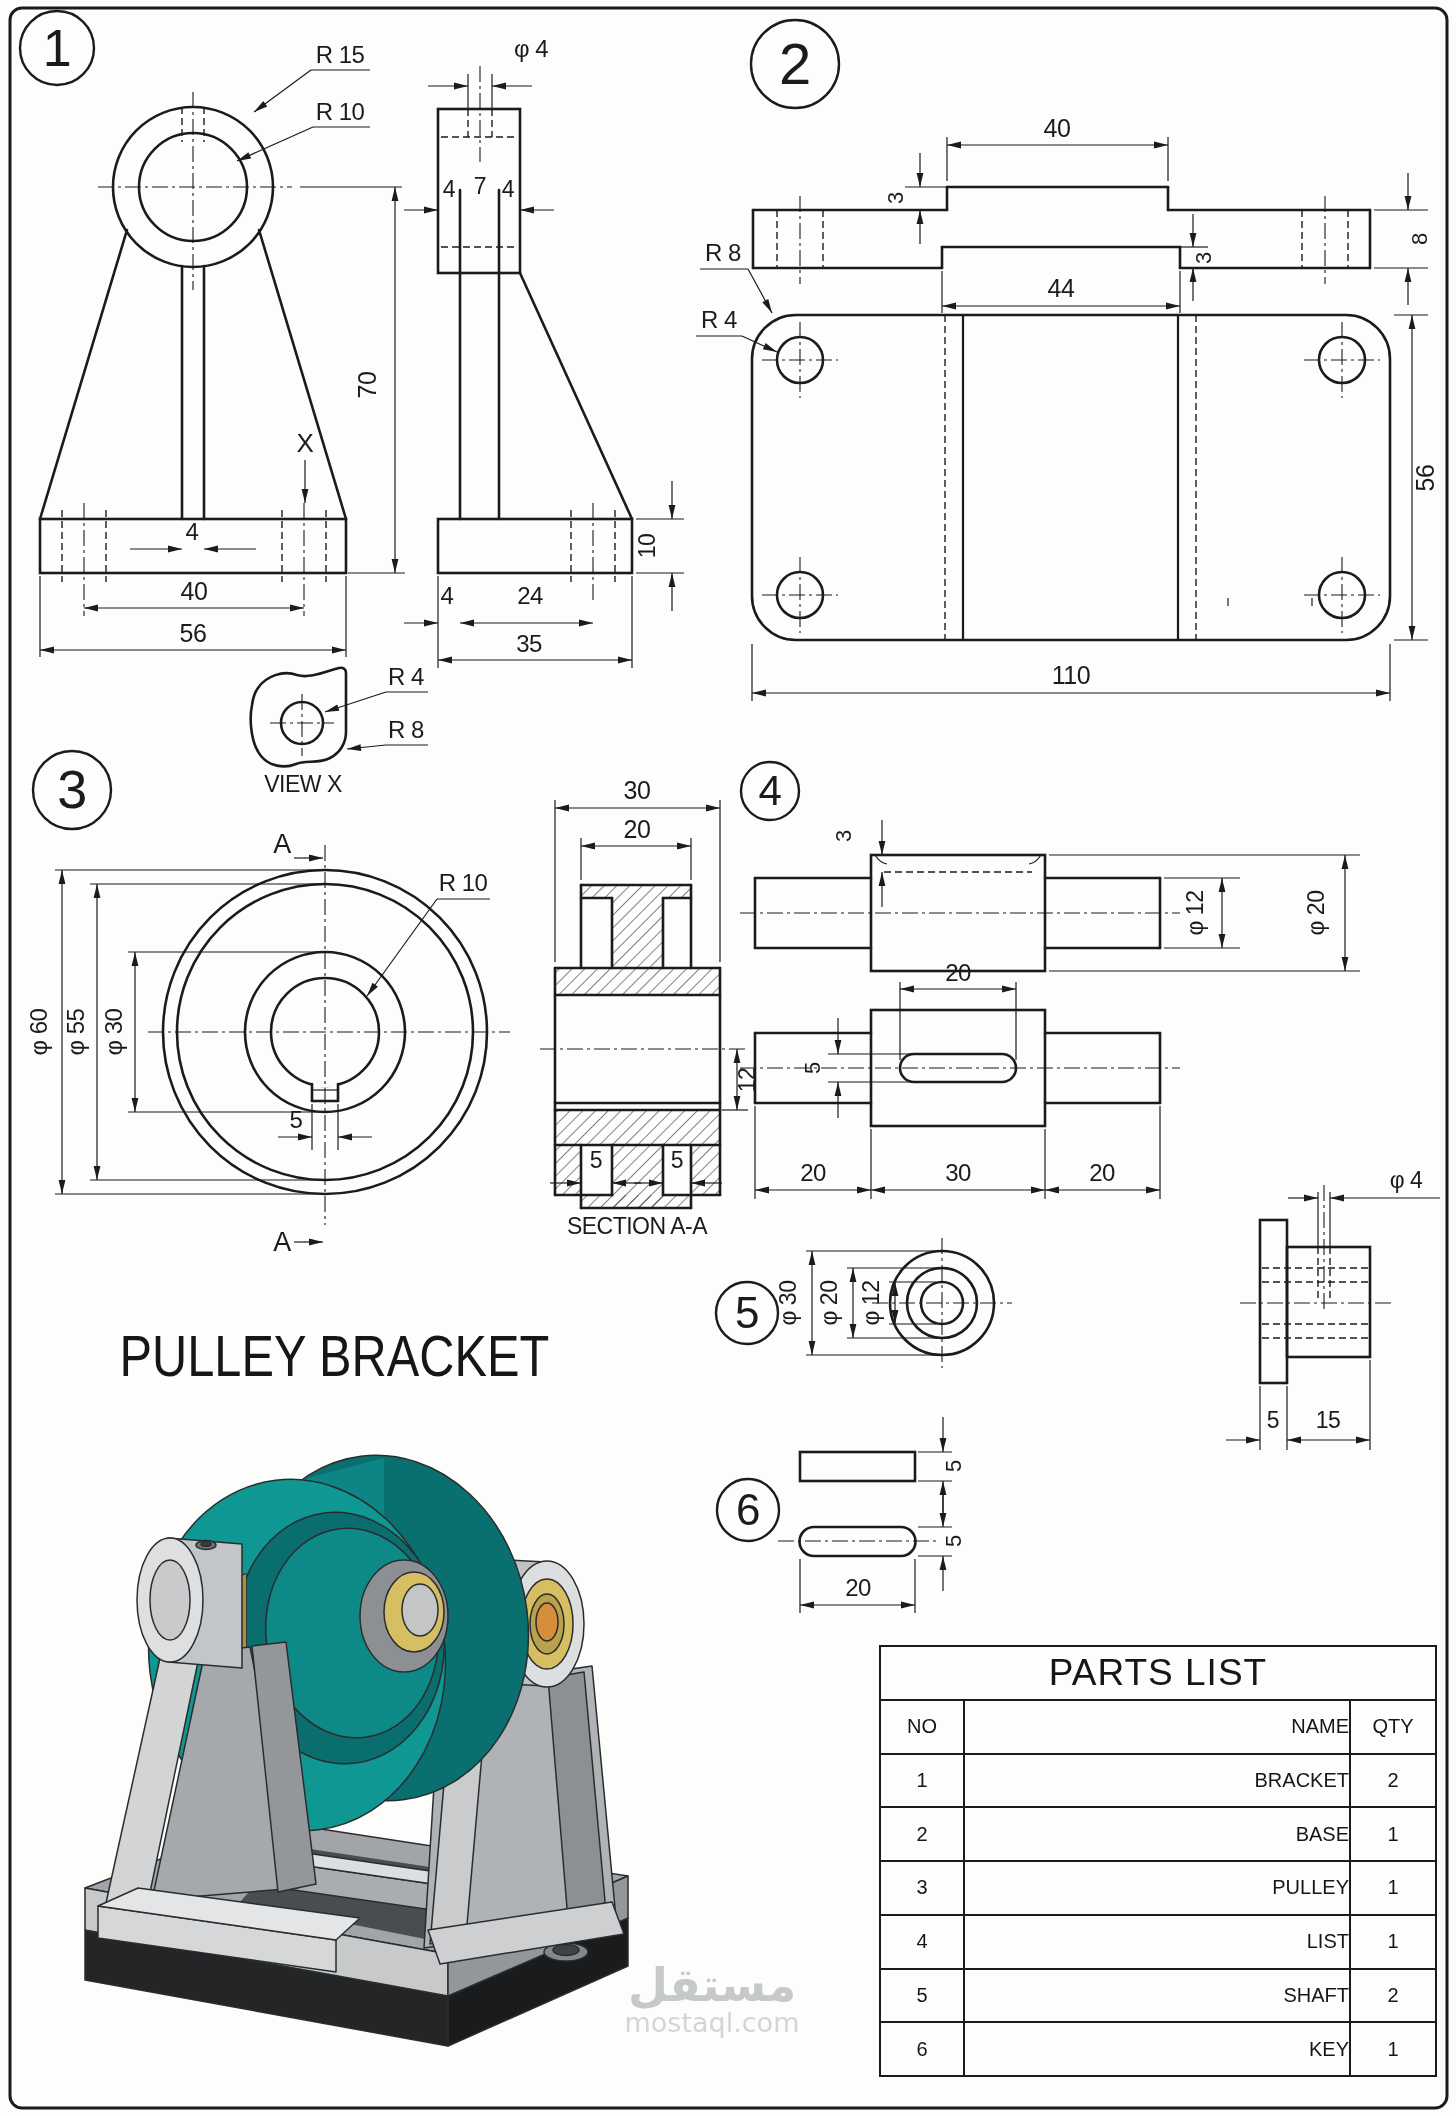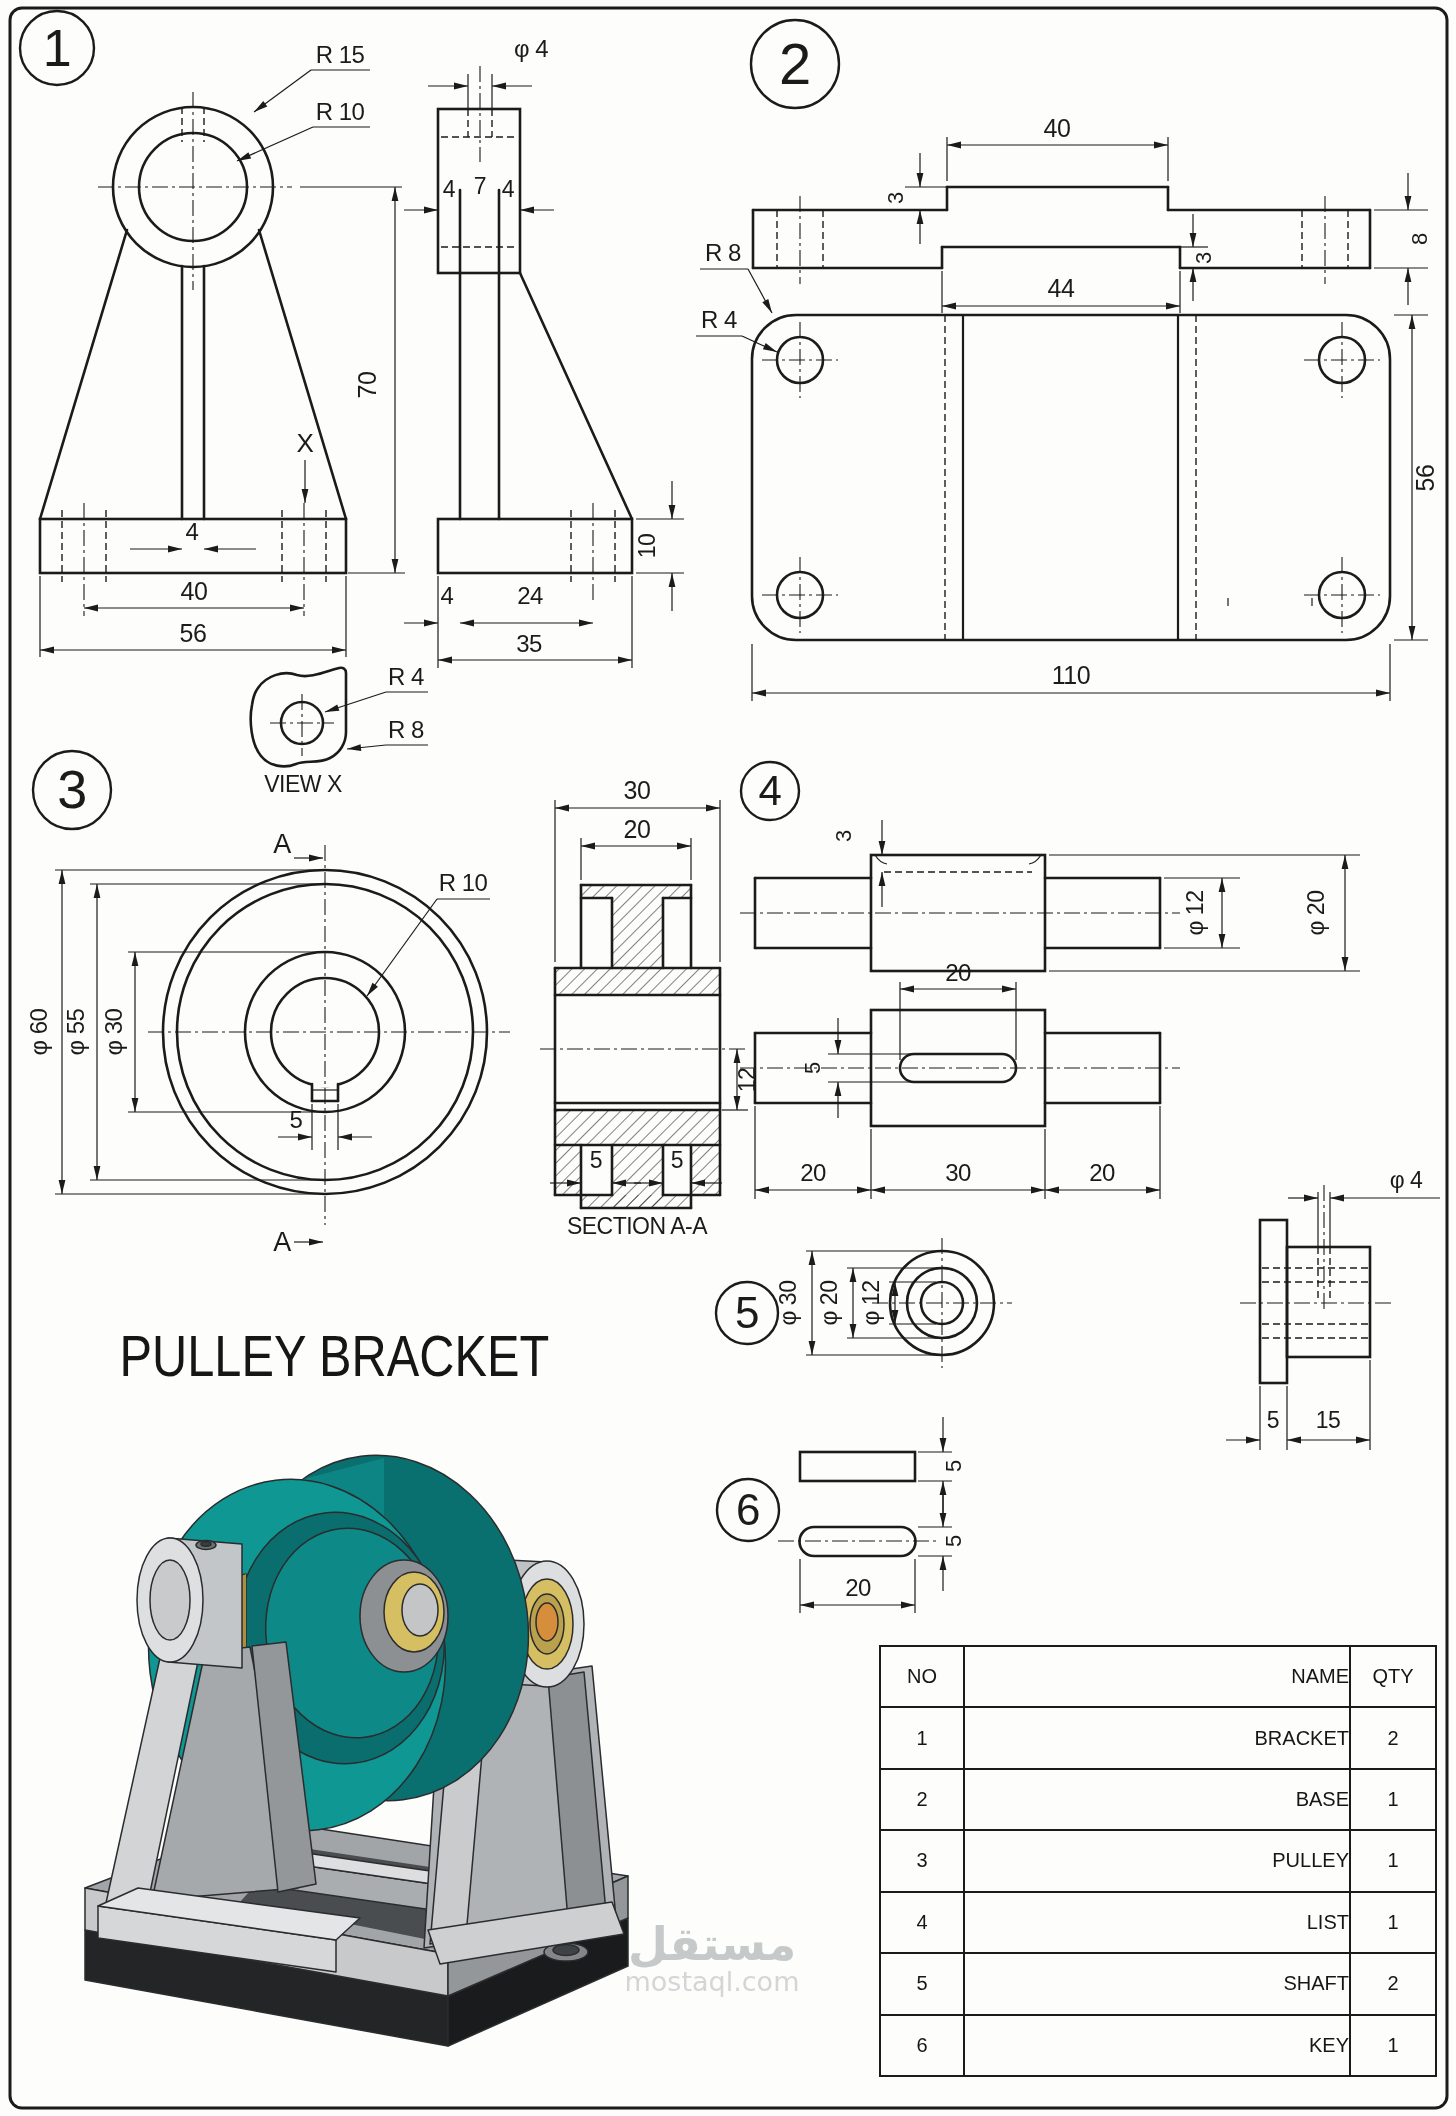--- a/index.html
+++ b/index.html
@@ -15,21 +15,21 @@
   .balloon{stroke:#1b1b1b;stroke-width:2.4;fill:none;}
   .page-title{position:absolute;left:84px;top:1322px;width:444px;text-align:center;
       font-size:58px;font-weight:400;letter-spacing:0px;color:#161616;
       transform:scaleX(.84);transform-origin:center;white-space:nowrap;}
   .parts-table{position:absolute;left:879px;top:1645px;width:558px;height:432px;}
   .parts-table table{border-collapse:collapse;width:100%;height:100%;table-layout:fixed;}
   .parts-table td{border:2.6px solid #1b1b1b;font-size:20px;color:#161616;text-align:center;
       padding:0;overflow:hidden;white-space:nowrap;}
   .parts-table .t-title td{font-size:37px;letter-spacing:1px;height:52px;}
   .parts-table td.name{text-align:right;padding-left:24px;}
-  .watermark{position:absolute;left:612px;top:1920px;width:200px;text-align:center;color:#c6c9ca;line-height:1.05;}
+  .watermark{position:absolute;left:612px;top:1961px;width:200px;text-align:center;color:#c6c9ca;line-height:1.05;}
   .watermark .ar{font-size:46px;font-weight:bold;font-family:"DejaVu Sans",sans-serif;}
   .watermark .en{font-size:27px;color:#d3d5d6;font-family:"DejaVu Sans",sans-serif;}
 </style>
 </head>
 <body>
 
 <div class="sheet">
 
 <svg width="1456" height="2116" viewBox="0 0 1456 2116">
 <defs>
@@ -550,20 +550,23 @@
 <div class="page-title">PULLEY BRACKET</div>
 
 <div class="parts-table">
   <table>
     <colgroup>
           <col style="width:84px">
           <col>
           <col style="width:86px">
         </colgroup>
     <tbody>
+          <tr class="t-title">
+            <td colspan="3">PARTS LIST</td>
+          </tr>
     <tr class="t-head">
       <td>NO</td>
       <td class="name">NAME</td>
       <td>QTY</td>
     </tr>
     <tr>
       <td>1</td>
       <td class="name">BRACKET</td>
       <td>2</td>
           </tr>

